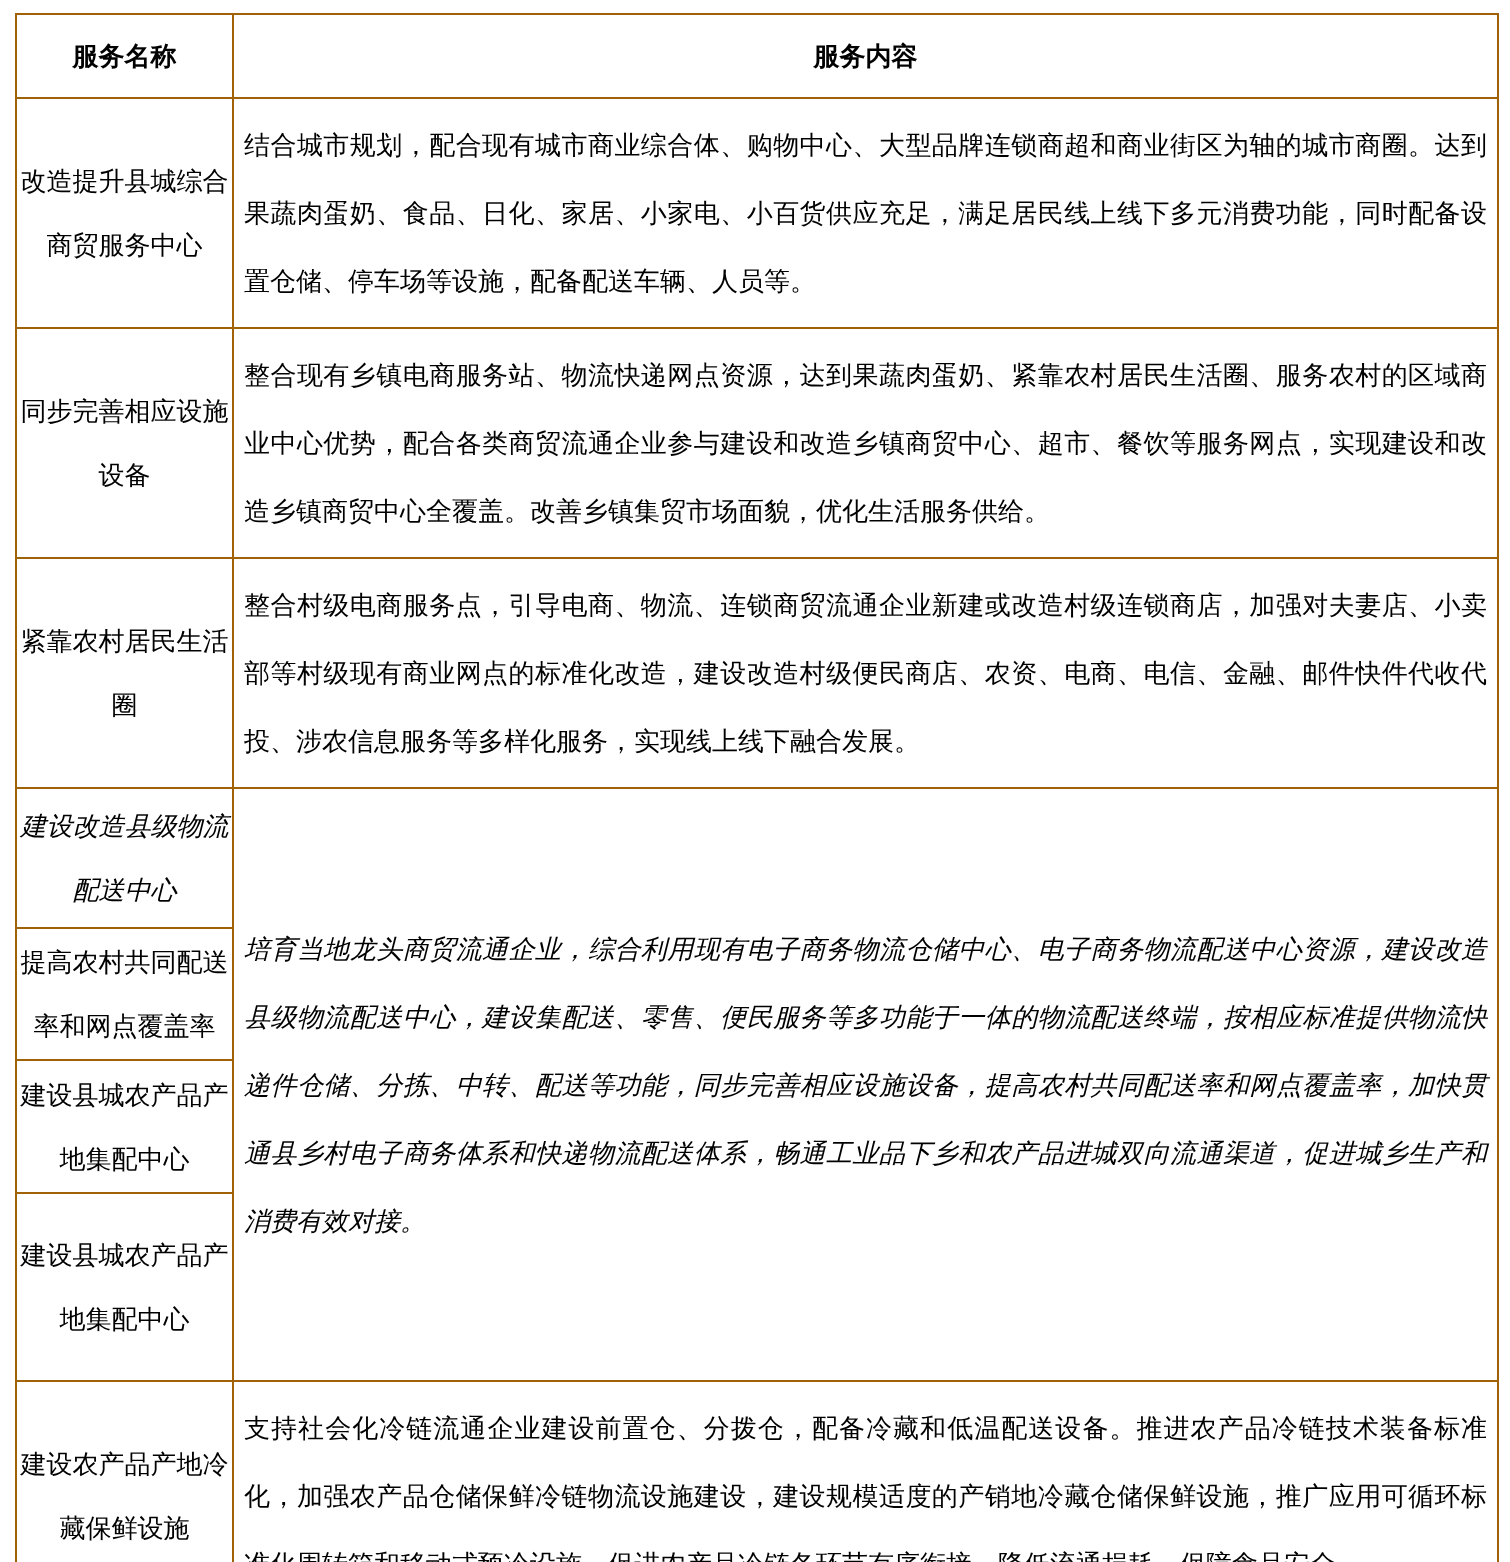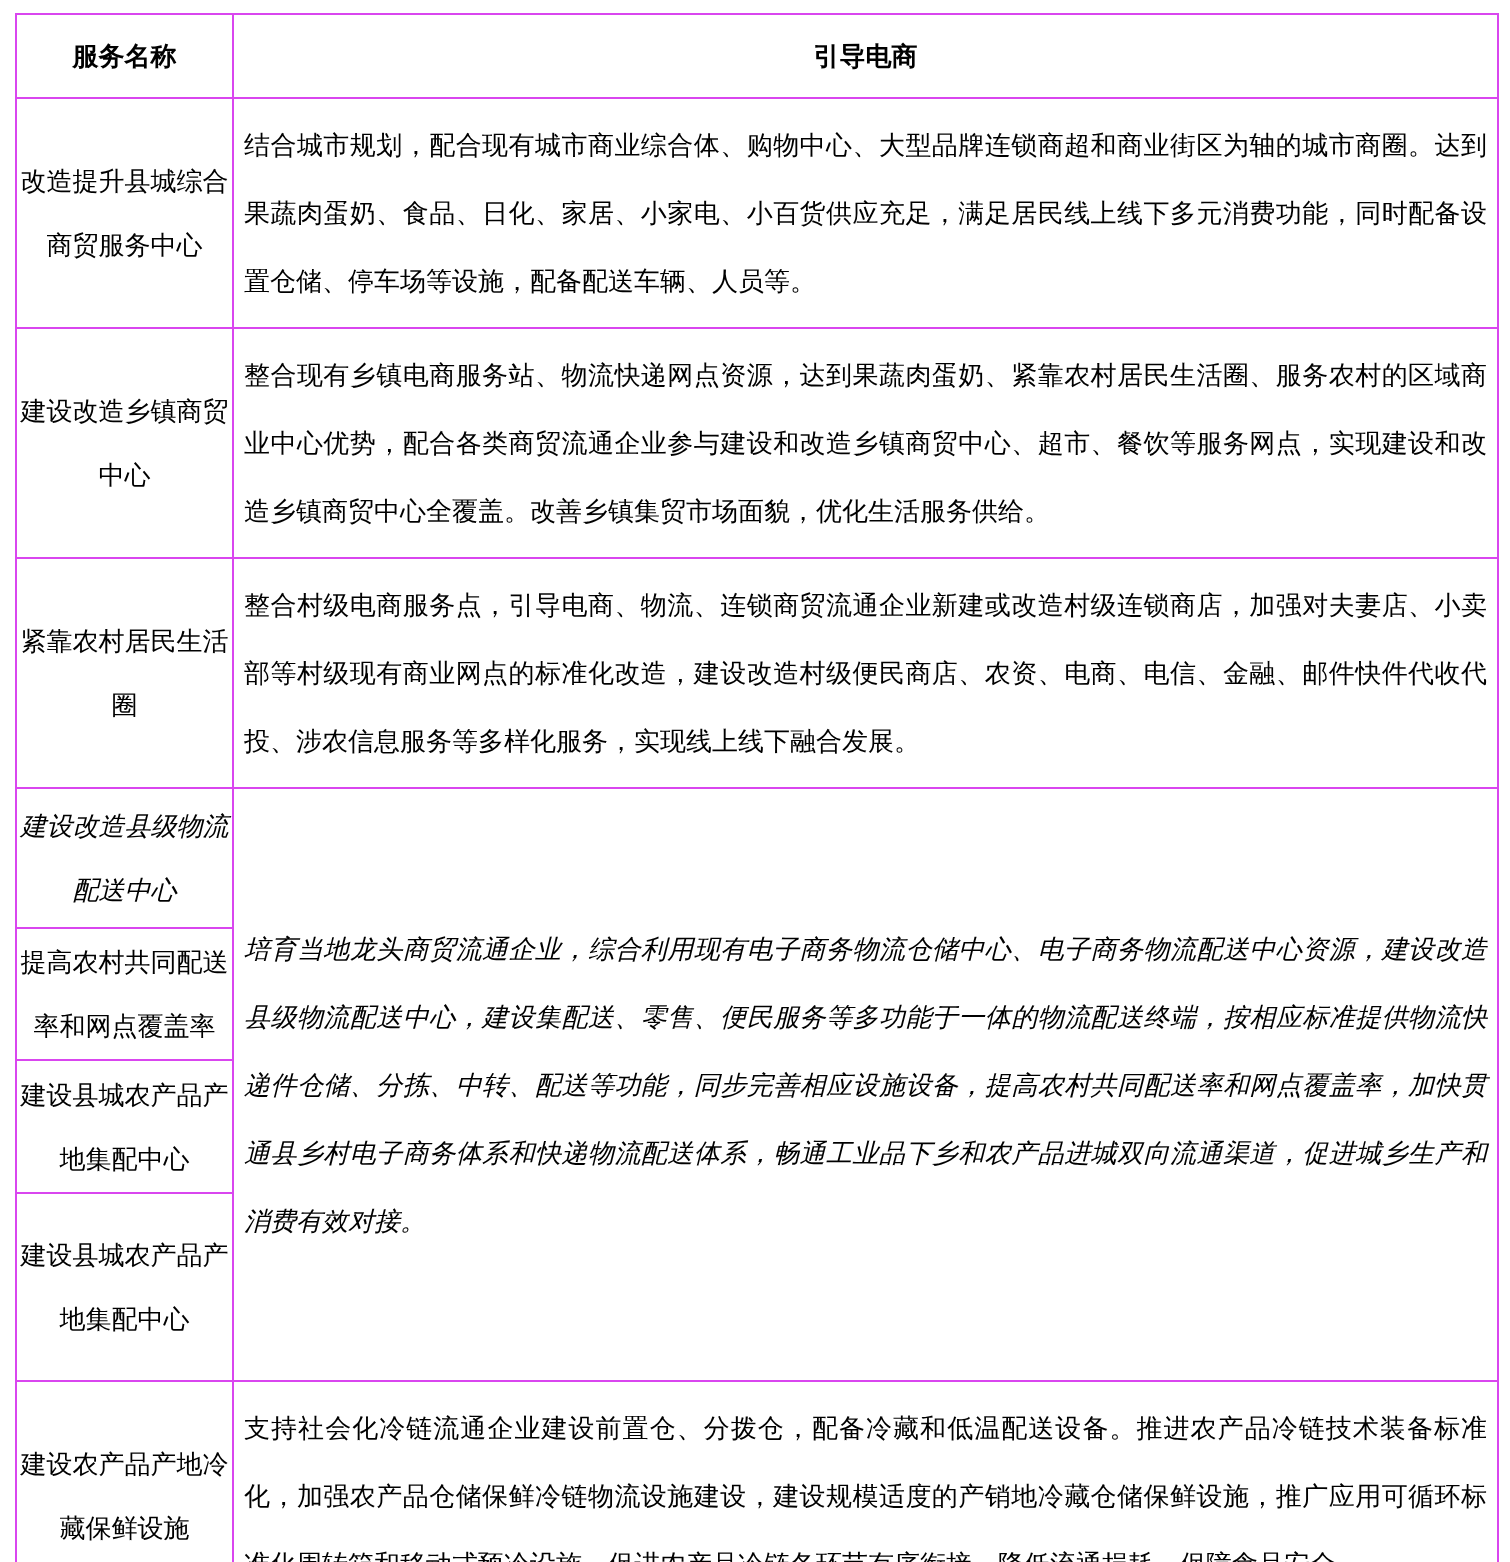--- a/index.html
+++ b/index.html
@@ -13,21 +13,21 @@
     font-family: "Liberation Sans", sans-serif;
     color: #000000;
   }
   table.services {
     border-collapse: collapse;
     table-layout: fixed;
     margin: 13px 0 0 15px;
   }
   table.services th,
   table.services td {
-    border: 2px solid #d946ef;
+    border: 2px solid #a16207;
     font-size: 26px;
     color: #000000;
     vertical-align: middle;
     overflow: hidden;
     box-sizing: border-box;
     margin-top: 22px;
   }
   table.services th {
     font-weight: bold;
     text-align: center;
@@ -58,30 +58,30 @@
 <body>
 
 <table class="services">
   <colgroup>
     <col style="width:217px">
     <col style="width:1265px">
   </colgroup>
   <tbody>
     <tr class="r-header">
       <th>服务名称</th>
-      <th>引导电商</th>
+      <th>服务内容</th>
     </tr>
 
     <tr class="r1">
       <td class="name-cell">改造提升县城综合商贸服务中心</td>
       <td class="content-cell">结合城市规划，配合现有城市商业综合体、购物中心、大型品牌连锁商超和商业街区为轴的城市商圈。达到果蔬肉蛋奶、食品、日化、家居、小家电、小百货供应充足，满足居民线上线下多元消费功能，同时配备设置仓储、停车场等设施，配备配送车辆、人员等。</td>
     </tr>
 
     <tr class="r2">
-      <td class="name-cell">建设改造乡镇商贸中心</td>
+      <td class="name-cell">同步完善相应设施设备</td>
       <td class="content-cell">整合现有乡镇电商服务站、物流快递网点资源，达到果蔬肉蛋奶、紧靠农村居民生活圈、服务农村的区域商业中心优势，配合各类商贸流通企业参与建设和改造乡镇商贸中心、超市、餐饮等服务网点，实现建设和改造乡镇商贸中心全覆盖。改善乡镇集贸市场面貌，优化生活服务供给。</td>
     </tr>
 
     <tr class="r3">
       <td class="name-cell">紧靠农村居民生活圈</td>
       <td class="content-cell">整合村级电商服务点，引导电商、物流、连锁商贸流通企业新建或改造村级连锁商店，加强对夫妻店、小卖部等村级现有商业网点的标准化改造，建设改造村级便民商店、农资、电商、电信、金融、邮件快件代收代投、涉农信息服务等多样化服务，实现线上线下融合发展。</td>
     </tr>
 
     <tr class="r4">
       <td class="name-cell">建设改造县级物流配送中心</td>

